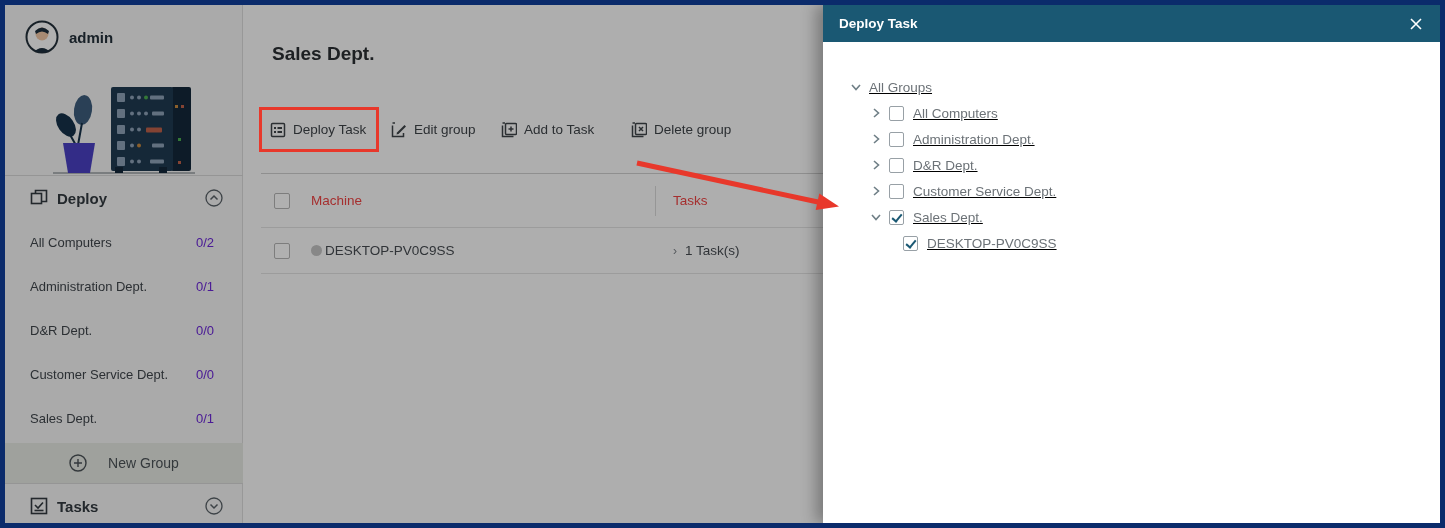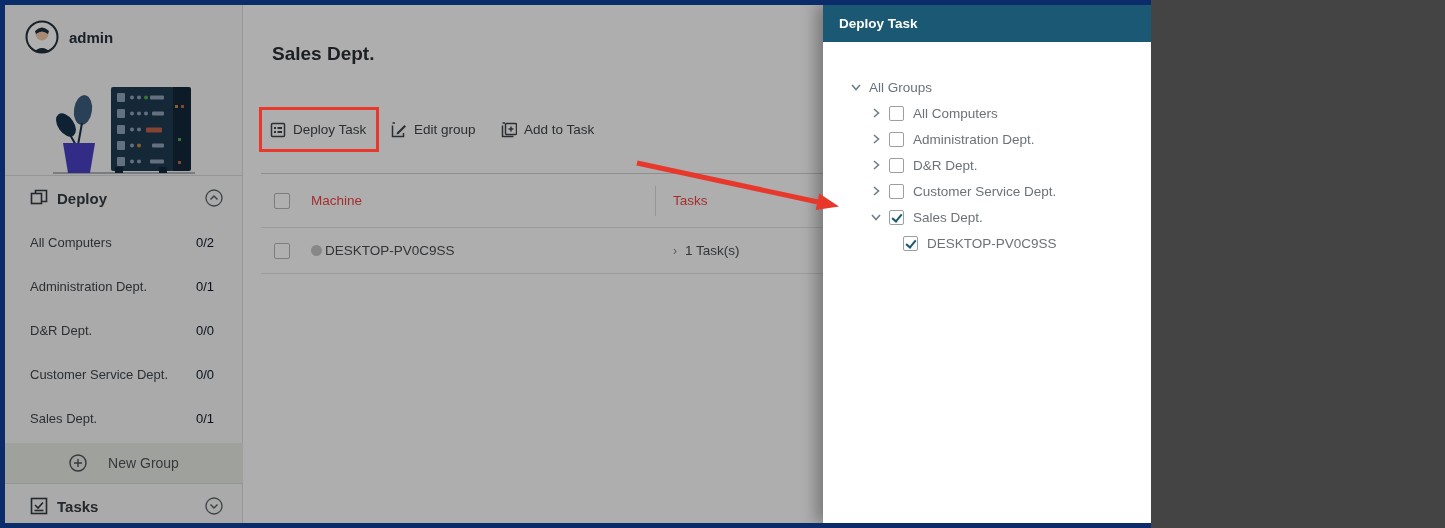--- a/index.html
+++ b/index.html
@@ -1,31 +1,31 @@
 <!DOCTYPE html>
 <html><head>
 <meta charset="utf-8">
 <style>
   * { margin:0; padding:0; box-sizing:border-box; }
   body { font-family:"Liberation Sans","DejaVu Sans",sans-serif; background:#444; }
-  .frame { position:relative; width:1151px; height:528px; background:#0B2B6B; overflow:hidden; }
+  .frame { position:relative; width:1445px; height:528px; background:#0B2B6B; overflow:hidden; }
   .content { position:absolute; left:5px; top:5px; width:1435px; height:518px; background:#fdfdfd; overflow:hidden; }
 
   
   .sidebar { position:absolute; left:0; top:0; width:238px; height:518px; background:#f6f6f6; border-right:1px solid #dcdcdc; }
   .user-row { position:absolute; left:20px; top:14px; height:36px; display:flex; align-items:center; gap:10px; }
   .user-name { font-size:15px; font-weight:bold; color:#24303a; }
   .illu { position:absolute; left:48px; top:78px; }
   .side-divider { position:absolute; left:0; width:238px; border-top:1px solid #d8d8d8; }
   .sec-header { position:absolute; left:0; width:238px; height:46px; display:flex; align-items:center; padding:0 20px 0 25px; cursor:pointer; }
   .sec-header .sec-label { font-size:15px; font-weight:bold; color:#333a40; margin-left:9px; flex:1; }
   .group-list { position:absolute; left:0; top:215px; width:238px; }
   .g-item { height:44px; display:flex; align-items:center; padding:0 29px 0 25px; cursor:pointer; }
   .g-item .g-label { flex:1; font-size:13px; color:#40464c; }
-  .g-item .g-count { font-size:13px; color:#0f172a; }
+  .g-item .g-count { font-size:13px; color:#6d28d9; }
   .new-group { position:absolute; left:0; top:438px; width:238px; height:40px; background:#e7eae4; display:flex; align-items:center; justify-content:center; gap:21px; cursor:pointer; }
   .new-group span { font-size:14px; color:#4c5358; }
 
   
   .main { position:absolute; left:238px; top:0; width:580px; height:518px; background:#fdfdfd; }
   .page-title { position:absolute; left:29px; top:38px; font-size:19px; font-weight:bold; color:#2b2f33; }
   .tb-item { position:absolute; top:102px; height:45px; display:flex; align-items:center; gap:7px; cursor:pointer; }
   .tb-item span { font-size:13.5px; color:#3f4449; }
   .tbl { position:absolute; left:18px; top:168px; width:562px; border-top:1px solid #cfcfcf; }
   .tbl-head { position:relative; height:54px; display:flex; align-items:center; border-bottom:1px solid #e2e2e2; }
@@ -40,21 +40,21 @@
   .status-dot { width:11px; height:11px; border-radius:50%; background:#c4c4c4; flex:none; }
   .row-expander { color:#7d8288; font-size:12px; margin-right:8px; }
   .task-count { font-size:13.5px; color:#474c52;text-align:right; }
 
   
   .overlay { position:absolute; left:0; top:0; width:818px; height:518px; background:rgba(0,0,0,0.31); z-index:25; }
   .dialog { position:absolute; left:818px; top:0; width:617px; height:518px; background:#ffffff; z-index:30; box-shadow:-7px 0 14px rgba(0,0,0,0.3); }
   .dlg-header { position:relative; height:37px; background:#1A5873; display:flex; align-items:center; padding:0 16px; }
   .dlg-title { color:#ffffff; font-size:13.5px; font-weight:bold; }
   .dlg-close { position:absolute; right:15px; top:9px; width:19px; height:19px; display:flex; align-items:center; justify-content:center; cursor:pointer; }
-  .tree { padding:32px 0 0 27px; }
+  .tree { padding:32px 0 0 27px;text-decoration:underline; }
   .trow { height:26px; display:flex; align-items:center; cursor:pointer; }
   .trow.lvl1 { padding-left:20px; }
   .trow.lvl2 { padding-left:53px; }
   .tchev { width:12px; height:12px; flex:none; display:flex; align-items:center; justify-content:center; margin-right:7px; }
   .tchev svg { transition:none; }
   .trow[data-expanded="true"] .tchev svg { transform:rotate(90deg); }
   .tcb { width:15px; height:15px; border:1px solid #98a0a6; border-radius:2px; background:#fff; margin-right:9px; position:relative; flex:none; cursor:pointer; }
   .tcb[data-checked="true"]::after { content:""; position:absolute; left:4px; top:1px; width:4px; height:8px; border-right:2px solid #1A5873; border-bottom:2px solid #1A5873; transform:rotate(40deg); }
   .tlabel { font-size:13.5px; color:#6c7277; }
 
@@ -213,20 +213,29 @@
       </div>
       <div class="tb-item" style="left:258px">
         <svg class="icon16" viewBox="0 0 16 16">
           <path d="M1.5 3.5 V14.5 H12.5" fill="none" stroke="#3f4449" stroke-width="1.5"></path>
           <path d="M1.5 1 H4" stroke="#3f4449" stroke-width="1.5"></path>
           <rect x="4.5" y="1.5" width="11" height="11" rx="1" fill="none" stroke="#3f4449" stroke-width="1.5"></rect>
           <path d="M10 4.5 V9.5 M7.5 7 H12.5" stroke="#3f4449" stroke-width="1.5"></path>
         </svg>
         <span>Add to Task</span>
       </div>
+      <div class="tb-item" style="left:388px">
+        <svg class="icon16" viewBox="0 0 16 16">
+          <path d="M1.5 3.5 V14.5 H12.5" fill="none" stroke="#3f4449" stroke-width="1.5"></path>
+          <path d="M1.5 1 H4" stroke="#3f4449" stroke-width="1.5"></path>
+          <rect x="4.5" y="1.5" width="11" height="11" rx="1" fill="none" stroke="#3f4449" stroke-width="1.5"></rect>
+          <path d="M8 5 L12 9 M12 5 L8 9" stroke="#3f4449" stroke-width="1.5"></path>
+        </svg>
+        <span>Delete group</span>
+      </div>
 
       <div class="tbl">
         <div class="tbl-head">
           <div class="col-check">
             <div class="cb"></div>
           </div>
           <div class="col-machine">
             <span class="th">Machine</span>
           </div>
           <div class="head-sep"></div>

